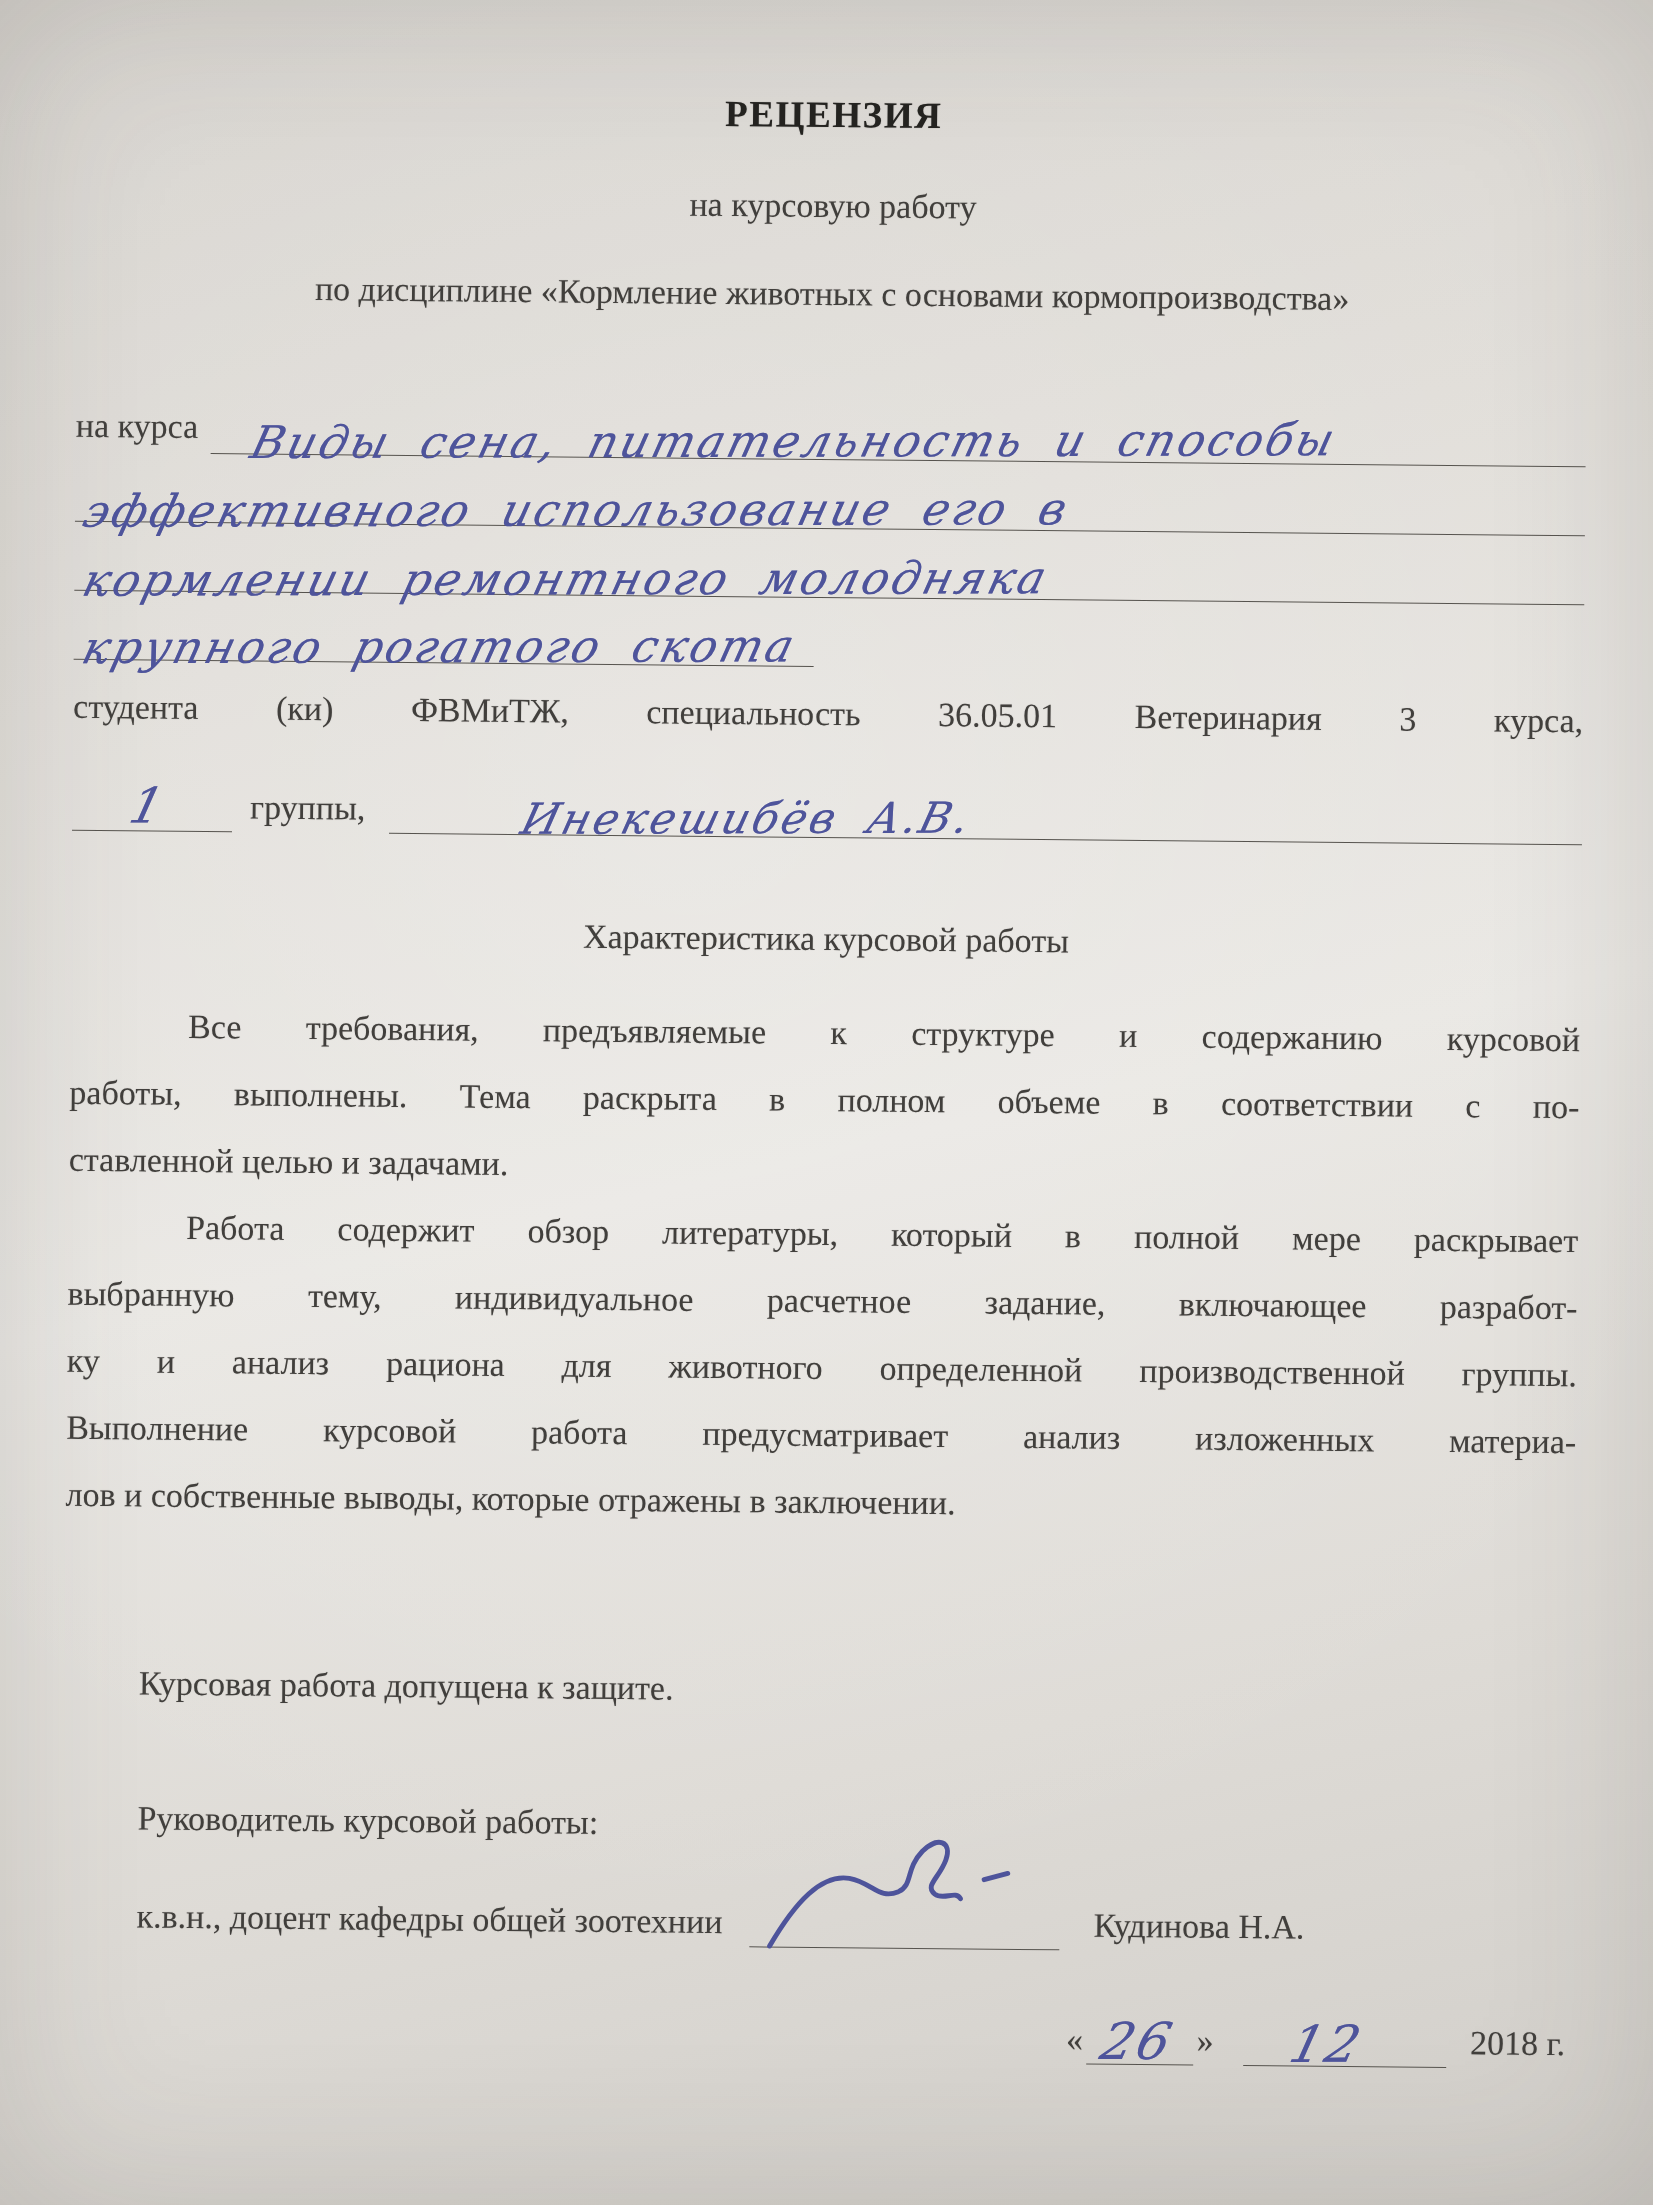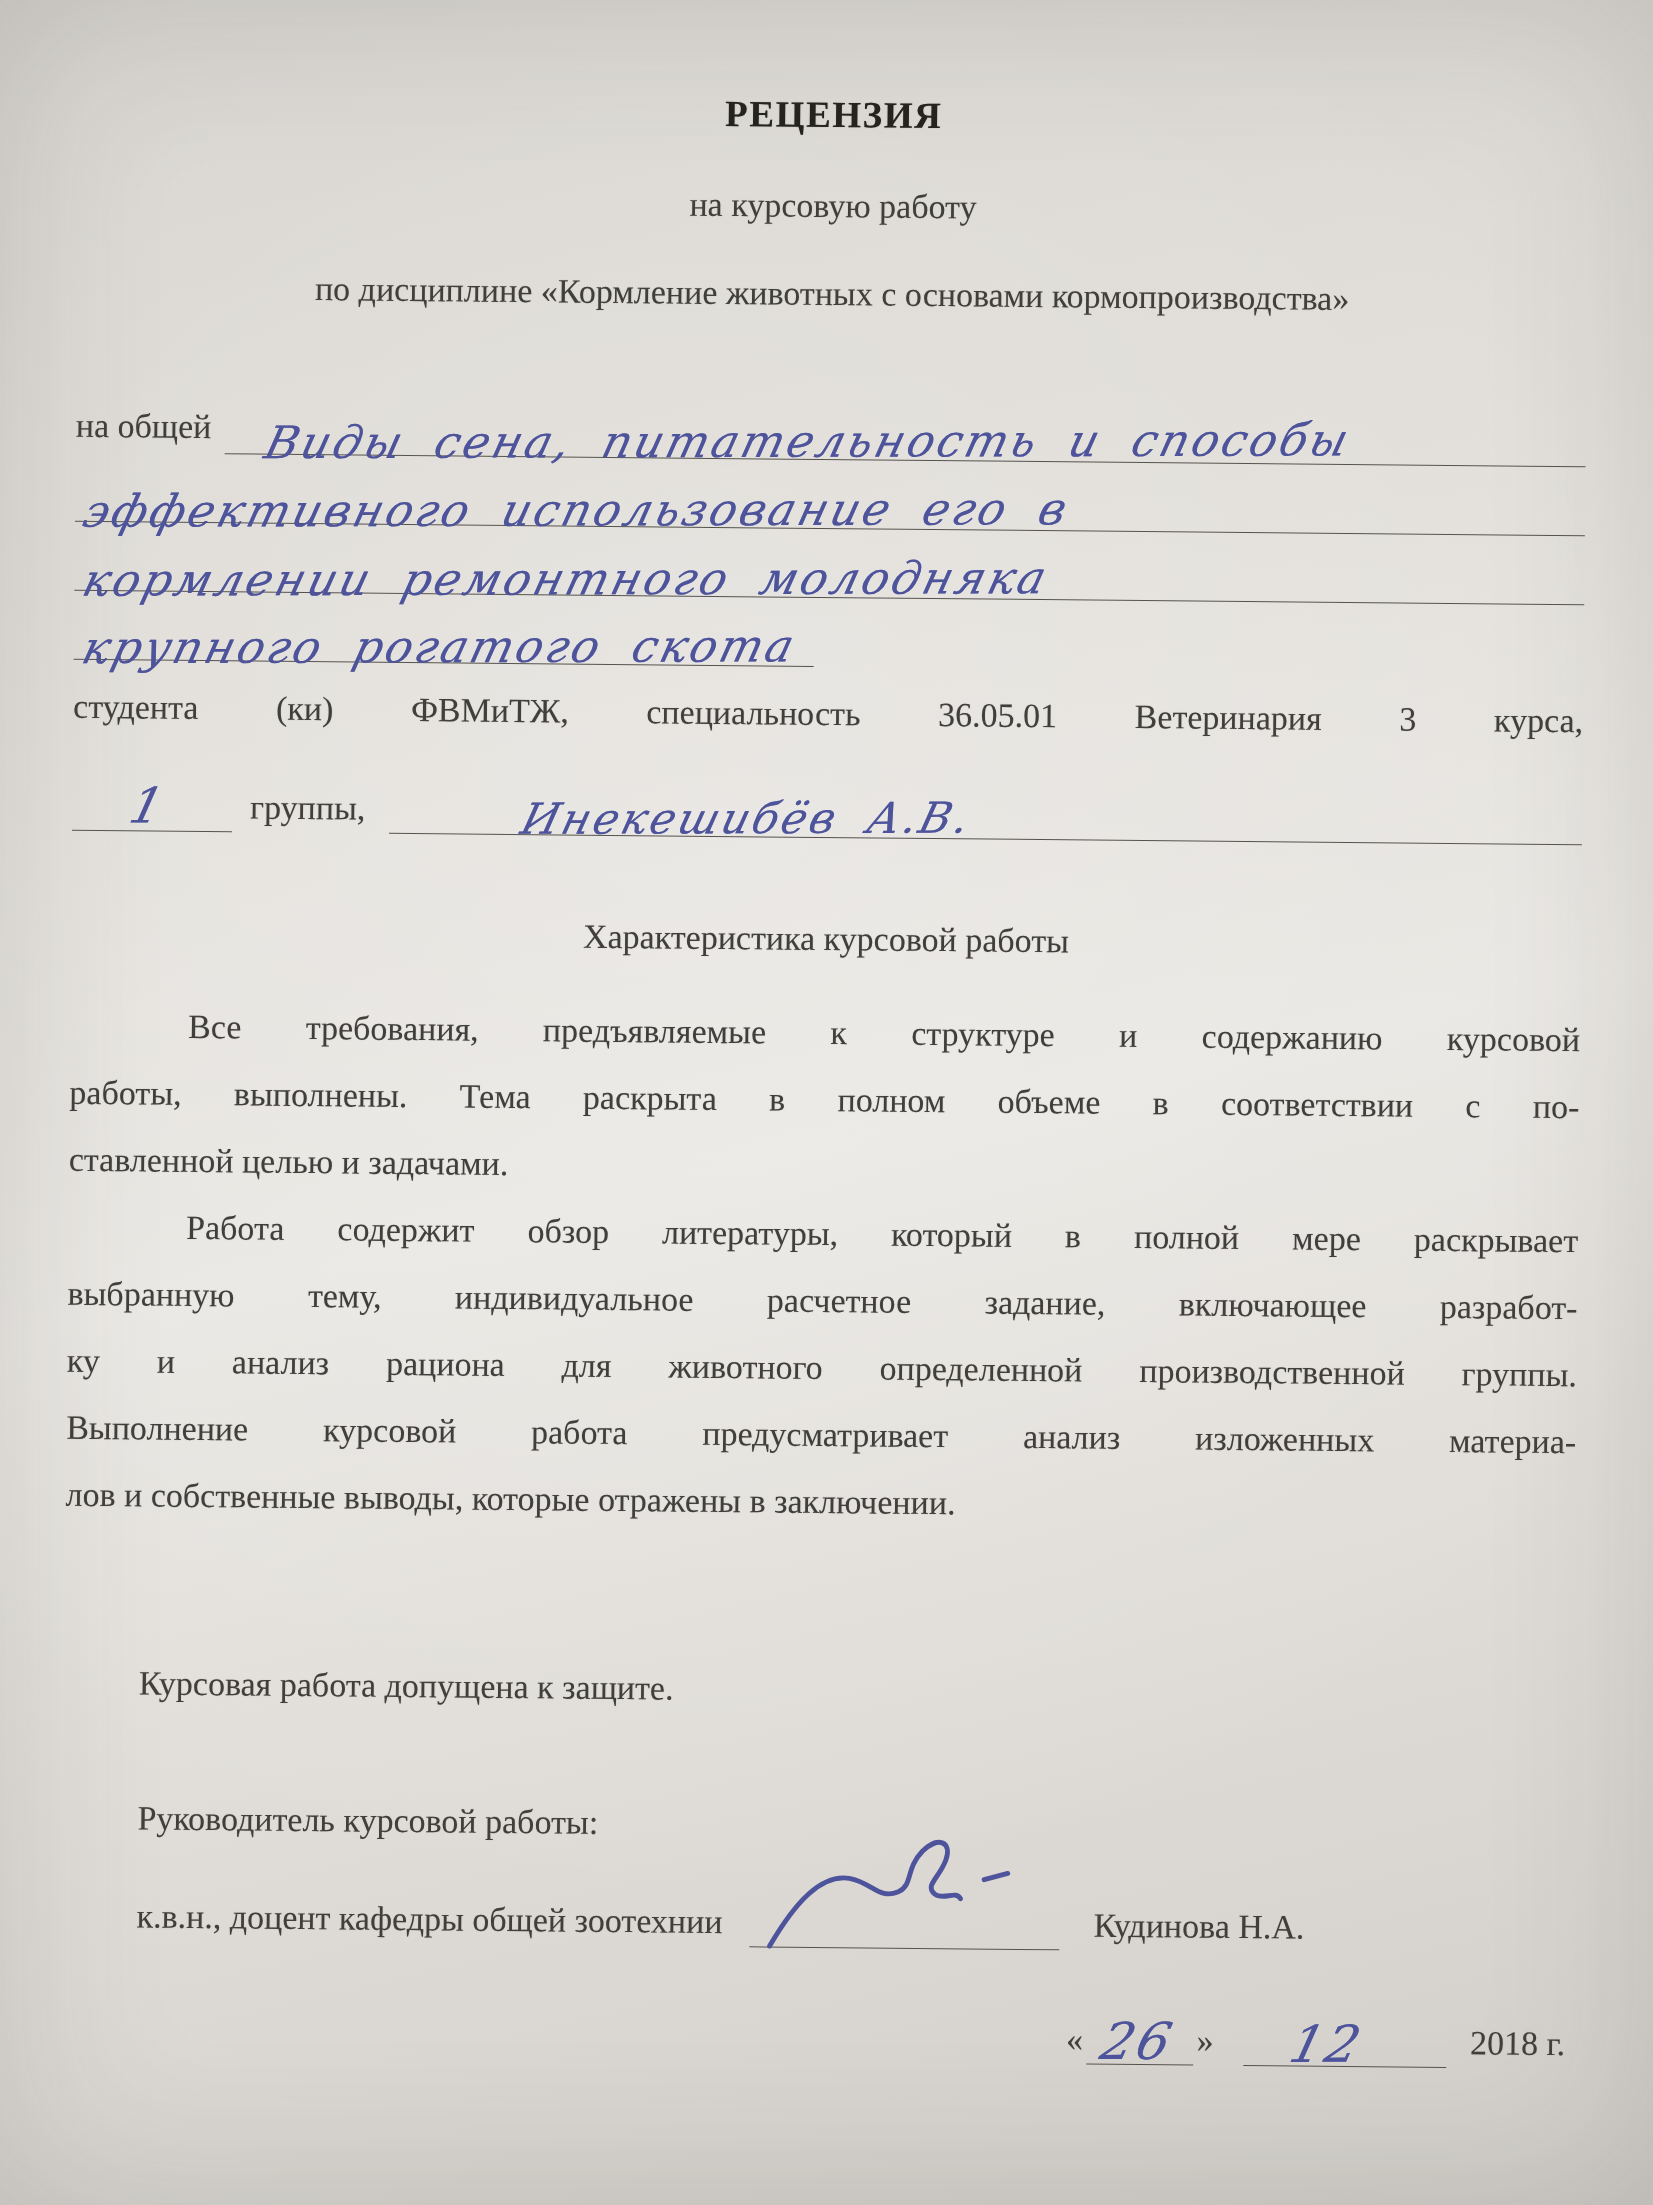--- a/index.html
+++ b/index.html
@@ -108,21 +108,21 @@
 <div class="sheet">
   <div class="inner">
 
     <div class="doc-title center printed">РЕЦЕНЗИЯ</div>
 
     <div class="subtitle1 center printed">на курсовую работу</div>
 
     <div class="subtitle2 center printed">по дисциплине «Кормление животных с основами кормопроизводства»</div>
 
     <div class="theme-row1">
-      <span class="theme-label printed">на общей</span>
+      <span class="theme-label printed">на курса</span>
       <span class="theme-seat1 rule">
         <span class="hand-text hand">Виды сена, питательность и способы</span>
       </span>
     </div>
     <div class="theme-row rule">
       <span class="hand-text hand">эффективного использование его в</span>
     </div>
     <div class="theme-row rule">
       <span class="hand-text hand">кормлении ремонтного молодняка</span>
     </div>

